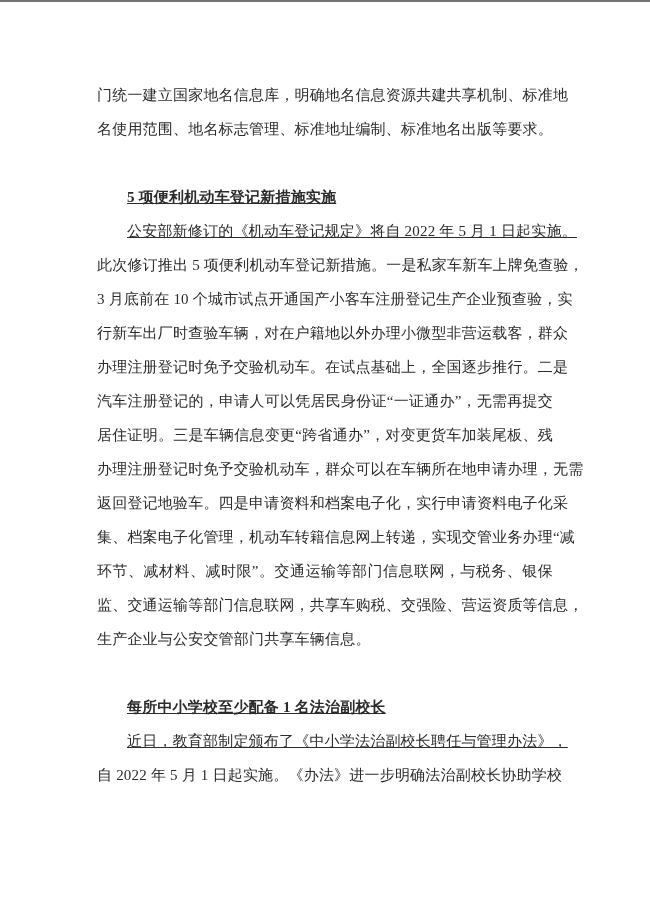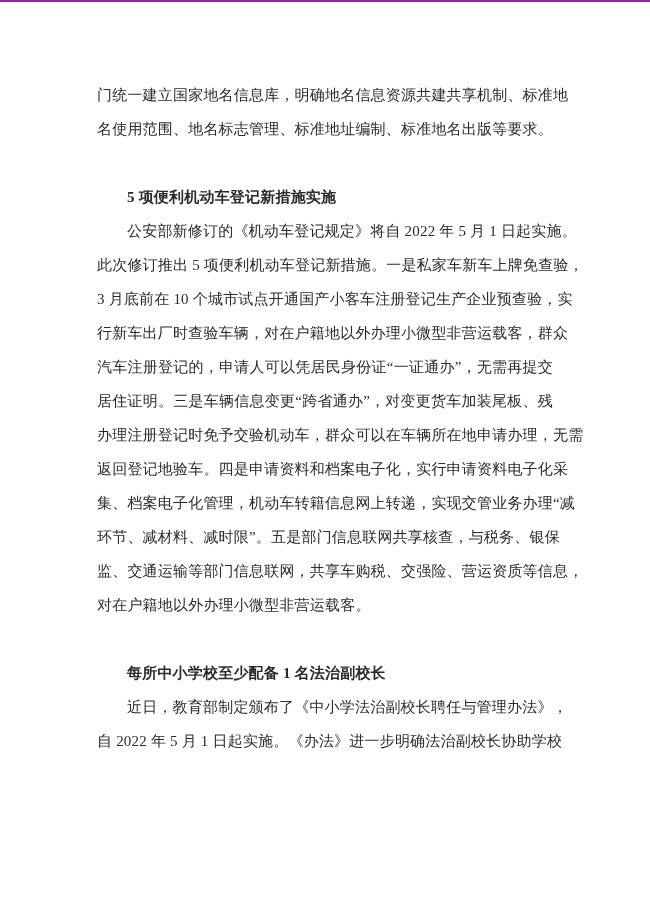--- a/index.html
+++ b/index.html
@@ -5,21 +5,21 @@
   html, body {
     margin: 0;
     padding: 0;
     background: #ffffff;
   }
   .page {
     position: relative;
     width: 650px;
     height: 919px;
     background: #ffffff;
-    border-top: 2px solid #a21caf;
+    border-top: 2px solid #737373;
     box-sizing: border-box;
     overflow: hidden;
     font-family: "Liberation Serif", "DejaVu Serif", serif;
     color: #2b2b2b;
   }
   .text-block {
     padding: 76px 97px 0 97px;
   }
   .line {
     width: 456px;
@@ -29,20 +29,21 @@
     letter-spacing: 0.2px;
     white-space: nowrap;
     text-align: justify;
     text-align-last: justify;
   }
   .line.end {
     text-align-last: left;
   }
   .line.indent {
     text-indent: 30px;
+    text-decoration: underline;
   }
   .heading {
     font-weight: bold;
     text-align-last: left;
   }
   .gap {
     height: 34px;
   }
 </style>
 </head>
@@ -54,28 +55,29 @@
     <div class="line">门统一建立国家地名信息库，明确地名信息资源共建共享机制、标准地</div>
     <div class="line end">名使用范围、地名标志管理、标准地址编制、标准地名出版等要求。</div>
 
     <div class="gap"></div>
 
     <div class="line heading indent">5 项便利机动车登记新措施实施</div>
     <div class="line indent">公安部新修订的《机动车登记规定》将自 2022 年 5 月 1 日起实施。</div>
     <div class="line">此次修订推出 5 项便利机动车登记新措施。一是私家车新车上牌免查验，</div>
     <div class="line">3 月底前在 10 个城市试点开通国产小客车注册登记生产企业预查验，实</div>
     <div class="line">行新车出厂时查验车辆，对在户籍地以外办理小微型非营运载客，群众</div>
+    <div class="line">办理注册登记时免予交验机动车。在试点基础上，全国逐步推行。二是</div>
     <div class="line">汽车注册登记的，申请人可以凭居民身份证“一证通办”，无需再提交</div>
     <div class="line">居住证明。三是车辆信息变更“跨省通办”，对变更货车加装尾板、残</div>
     <div class="line">办理注册登记时免予交验机动车，群众可以在车辆所在地申请办理，无需</div>
     <div class="line">返回登记地验车。四是申请资料和档案电子化，实行申请资料电子化采</div>
     <div class="line">集、档案电子化管理，机动车转籍信息网上转递，实现交管业务办理“减</div>
-    <div class="line">环节、减材料、减时限”。五是部门信息联网共享核查，与税务、银保</div>
+    <div class="line">环节、减材料、减时限”。交通运输等部门信息联网，与税务、银保</div>
     <div class="line">监、交通运输等部门信息联网，共享车购税、交强险、营运资质等信息，</div>
-    <div class="line end">对在户籍地以外办理小微型非营运载客。</div>
+    <div class="line end">生产企业与公安交管部门共享车辆信息。</div>
 
     <div class="gap"></div>
 
     <div class="line heading indent">每所中小学校至少配备 1 名法治副校长</div>
     <div class="line indent">近日，教育部制定颁布了《中小学法治副校长聘任与管理办法》，</div>
     <div class="line">自 2022 年 5 月 1 日起实施。《办法》进一步明确法治副校长协助学校</div>
 
   </div>
 </div>
 

